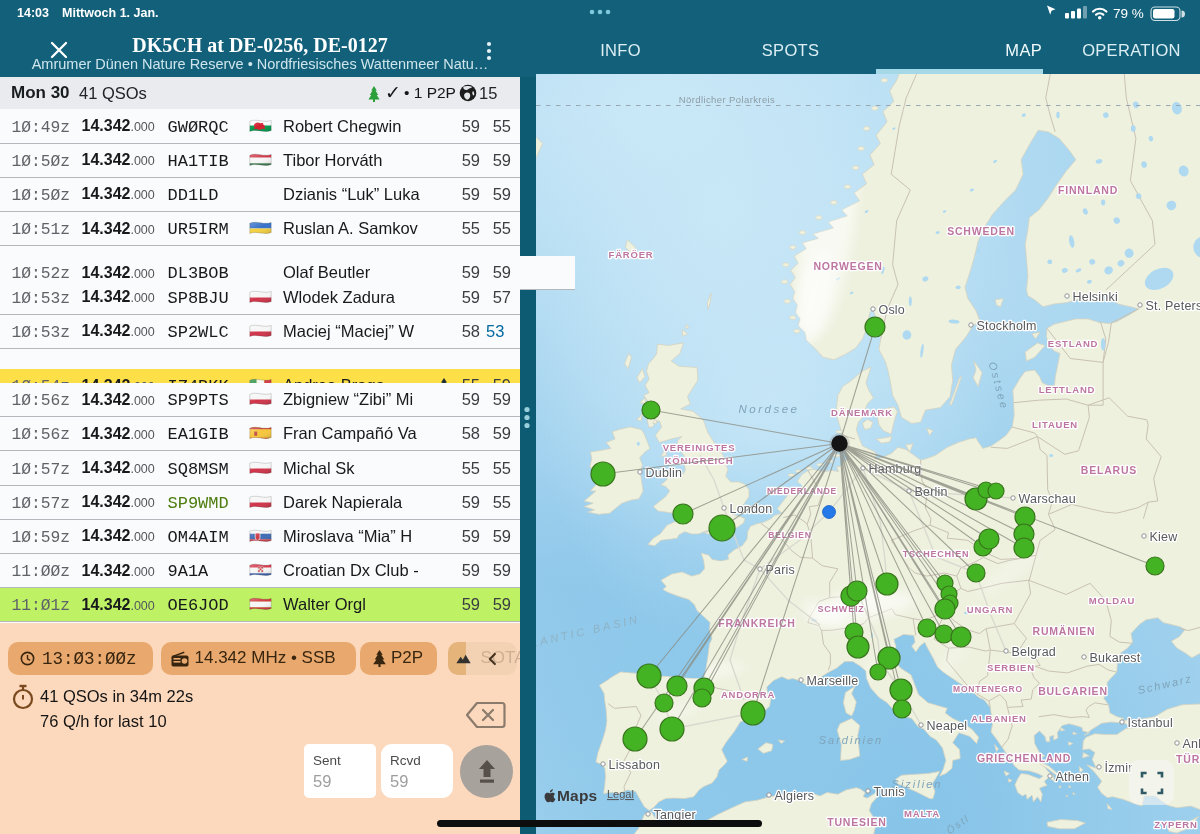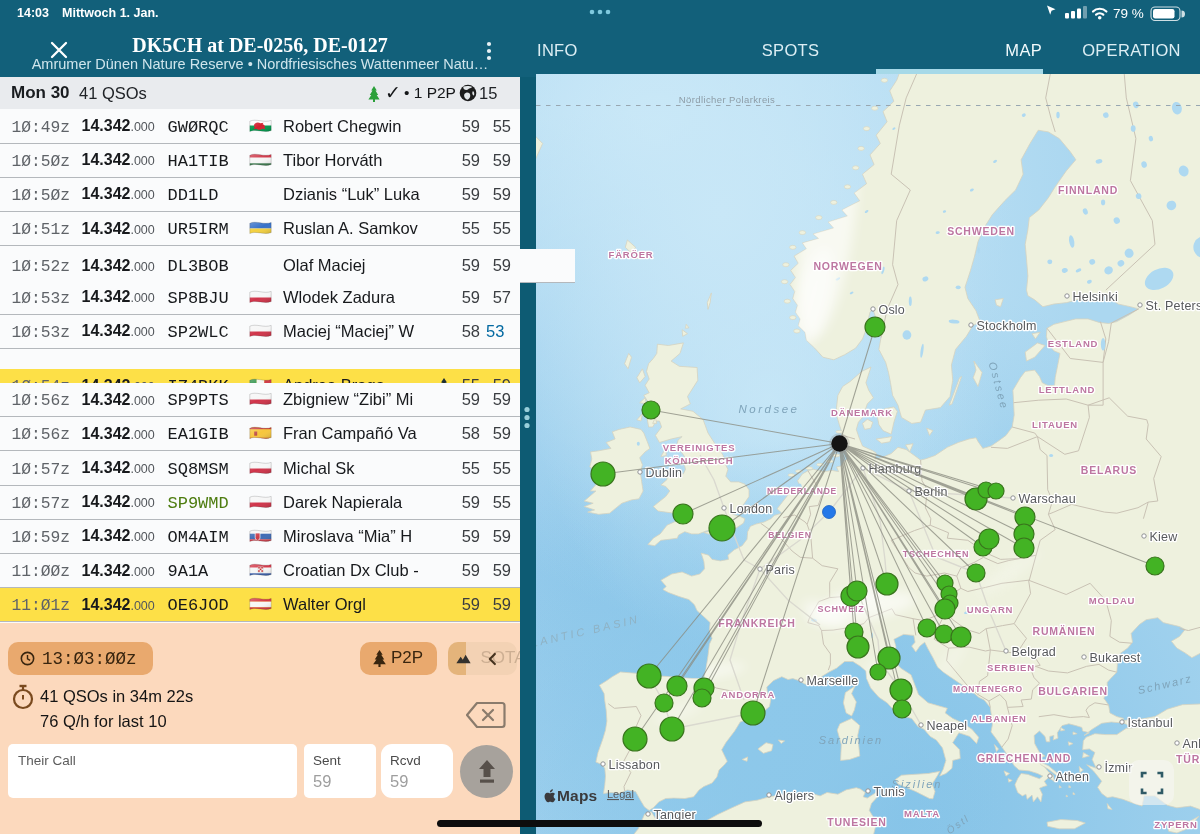--- a/index.html
+++ b/index.html
@@ -43,21 +43,21 @@
 <div class="abs" style="left:0;top:34px;width:520px;text-align:center;font:bold 20px 'Liberation Serif',serif;color:#fff">DK5CH at DE-0256, DE-0127</div>
 <div class="abs" style="left:30px;top:56px;width:460px;text-align:center;font:14.5px 'Liberation Sans';color:#cfe5ec;white-space:nowrap;overflow:hidden">Amrumer Dünen Nature Reserve • Nordfriesisches Wattenmeer Natu…</div>
 <svg width="6" height="20" viewBox="0 0 6 20" style="position:absolute;left:486px;top:41px">
     <g fill="#e8f1f5">
       <circle cx="3" cy="3" r="2.1"></circle>
       <circle cx="3" cy="10" r="2.1"></circle>
       <circle cx="3" cy="17" r="2.1"></circle>
     </g>
   </svg>
 
-<div class="abs" style="left:537px;top:41px;width:167px;font:16.5px 'Liberation Sans';color:#dceef4;letter-spacing:0.3px">INFO</div>
+<div class="abs" style="left:537px;top:41px;width:167px;text-align:center;font:16.5px 'Liberation Sans';color:#dceef4;letter-spacing:0.3px">INFO</div>
 <div class="abs" style="left:707px;top:41px;width:167px;text-align:center;font:16.5px 'Liberation Sans';color:#dceef4;letter-spacing:0.3px">SPOTS</div>
 <div class="abs" style="left:875px;top:41px;width:167px;text-align:right;font:16.5px 'Liberation Sans';color:#f2fafc;letter-spacing:0.3px">MAP</div>
 <div class="abs" style="left:1048px;top:41px;width:167px;text-align:center;font:16.5px 'Liberation Sans';color:#dceef4;letter-spacing:0.3px">OPERATION</div>
 <div class="abs" style="left:875.5px;top:68.5px;width:167px;height:5.5px;background:#a6d9e8"></div>
 
 <div class="abs" style="left:536px;top:74px;width:664px;height:760px;overflow:hidden">
 <svg xmlns="http://www.w3.org/2000/svg" width="664" height="760" viewBox="0 0 664 760" style="position:absolute;left:0;top:0">
 <defs>
 <radialGradient id="oc1" cx="0.18" cy="0.08" r="0.55">
           <stop offset="0" stop-color="#cdeaf8"></stop>
@@ -513,26 +513,26 @@
         <rect y="8.5" width="23" height="8.5" fill="#f3d03f"></rect>
       </g>
       <path d="M0.8,3.2 C7,0.2 15,5.2 22.2,2.4 L22.2,12.6 C15,15.4 7,10.4 0.8,13.6 Z" fill="url(#shukr)"></path>
       <path d="M0.8,3.2 C7,0.2 15,5.2 22.2,2.4 L22.2,12.6 C15,15.4 7,10.4 0.8,13.6 Z" fill="none" stroke="rgba(0,0,0,0.22)" stroke-width="0.7"></path>
     </svg>
 <span style="position:absolute;left:283px;top:7px;width:141px;font:16.5px 'Liberation Sans';color:#17191c;white-space:nowrap;overflow:hidden">Ruslan A. Samkov</span>
 
 <span style="position:absolute;left:455px;top:7px;width:25px;text-align:right;font:16.5px 'Liberation Sans';color:#3a3d41">55</span>
 <span style="position:absolute;left:486px;top:7px;width:25px;text-align:right;font:16.5px 'Liberation Sans';color:#3a3d41">55</span>
 </div>
-<div style="position:absolute;left:0;top:249px;width:575px;height:34.2px;background:#fafbfc;border-bottom:1px solid #b4b8bc;box-sizing:border-box">
+<div style="position:absolute;left:0;top:256px;width:575px;height:34.2px;background:#fafbfc;border-bottom:1px solid #b4b8bc;box-sizing:border-box">
 <span style="position:absolute;left:11.5px;top:8px;font:16.3px 'Liberation Mono',monospace;color:#5f6368">1Ø:52z</span>
 <span style="position:absolute;left:81.5px;top:7.5px;font:bold 16px 'Liberation Sans';color:#17191c">14.342<span style="font:12.5px 'Liberation Sans';color:#53575c">.000</span></span>
 <span style="position:absolute;left:167.5px;top:8px;font:17px 'Liberation Mono',monospace;color:#17191c">DL3BOB</span>
 
-<span style="position:absolute;left:283px;top:7px;width:141px;font:16.5px 'Liberation Sans';color:#17191c;white-space:nowrap;overflow:hidden">Olaf Maciej</span>
+<span style="position:absolute;left:283px;top:7px;width:141px;font:16.5px 'Liberation Sans';color:#17191c;white-space:nowrap;overflow:hidden">Olaf Beutler</span>
 
 <span style="position:absolute;left:455px;top:7px;width:25px;text-align:right;font:16.5px 'Liberation Sans';color:#3a3d41">59</span>
 <span style="position:absolute;left:486px;top:7px;width:25px;text-align:right;font:16.5px 'Liberation Sans';color:#3a3d41">59</span>
 </div>
 <div style="position:absolute;left:0;top:280.5px;width:519.5px;height:34.2px;background:#fafbfc;border-bottom:1px solid #b4b8bc;box-sizing:border-box">
 <span style="position:absolute;left:11.5px;top:8px;font:16.3px 'Liberation Mono',monospace;color:#5f6368">1Ø:53z</span>
 <span style="position:absolute;left:81.5px;top:7.5px;font:bold 16px 'Liberation Sans';color:#17191c">14.342<span style="font:12.5px 'Liberation Sans';color:#53575c">.000</span></span>
 <span style="position:absolute;left:167.5px;top:8px;font:17px 'Liberation Mono',monospace;color:#17191c">SP8BJU</span>
 <svg width="23" height="17" viewBox="0 0 23 17" style="position:absolute;left:249px;top:8px">
       <defs>
@@ -782,21 +782,21 @@
         </g>
       </g>
       <path d="M0.8,3.2 C7,0.2 15,5.2 22.2,2.4 L22.2,12.6 C15,15.4 7,10.4 0.8,13.6 Z" fill="url(#shhrv)"></path>
       <path d="M0.8,3.2 C7,0.2 15,5.2 22.2,2.4 L22.2,12.6 C15,15.4 7,10.4 0.8,13.6 Z" fill="none" stroke="rgba(0,0,0,0.22)" stroke-width="0.7"></path>
     </svg>
 <span style="position:absolute;left:283px;top:7px;width:141px;font:16.5px 'Liberation Sans';color:#17191c;white-space:nowrap;overflow:hidden">Croatian Dx Club -</span>
 
 <span style="position:absolute;left:455px;top:7px;width:25px;text-align:right;font:16.5px 'Liberation Sans';color:#3a3d41">59</span>
 <span style="position:absolute;left:486px;top:7px;width:25px;text-align:right;font:16.5px 'Liberation Sans';color:#3a3d41">59</span>
 </div>
-<div style="position:absolute;left:0;top:588.3px;width:519.5px;height:34.2px;background:#fde047;border-bottom:1px solid #b4b8bc;box-sizing:border-box">
+<div style="position:absolute;left:0;top:588.3px;width:519.5px;height:34.2px;background:#bef264;border-bottom:1px solid #b4b8bc;box-sizing:border-box">
 <span style="position:absolute;left:11.5px;top:8px;font:16.3px 'Liberation Mono',monospace;color:#5f6368">11:Ø1z</span>
 <span style="position:absolute;left:81.5px;top:7.5px;font:bold 16px 'Liberation Sans';color:#17191c">14.342<span style="font:12.5px 'Liberation Sans';color:#53575c">.000</span></span>
 <span style="position:absolute;left:167.5px;top:8px;font:17px 'Liberation Mono',monospace;color:#17191c">OE6JOD</span>
 <svg width="23" height="17" viewBox="0 0 23 17" style="position:absolute;left:249px;top:8px">
       <defs>
         <linearGradient id="shaut" x1="0" y1="0" x2="1" y2="1">
           <stop offset="0" stop-color="#fff" stop-opacity="0.25"></stop>
           <stop offset="0.5" stop-color="#fff" stop-opacity="0"></stop>
           <stop offset="1" stop-color="#000" stop-opacity="0.18"></stop>
         </linearGradient>
@@ -818,42 +818,49 @@
 <span style="position:absolute;left:486px;top:7px;width:25px;text-align:right;font:16.5px 'Liberation Sans';color:#3a3d41">59</span>
 </div>
 
 <div class="abs" style="left:0;top:622.7px;width:519.5px;height:211.3px;background:#fcd9bd;overflow:hidden">
 <div class="abs" style="left:8px;top:19.3px;width:145px;height:33.5px;border-radius:10px;background:#e9a96e">
       <svg width="15" height="15" viewBox="0 0 19 19" style="position:absolute;left:12px;top:9px">
         <circle cx="9.5" cy="9.5" r="7.8" fill="none" stroke="#38250f" stroke-width="2"></circle>
         <path d="M9.5,5 V9.8 L12.8,11.8" stroke="#38250f" stroke-width="1.8" fill="none"></path>
       </svg>
       <span class="abs" style="left:34px;top:7px;font:17.5px 'Liberation Mono',monospace;color:#38250f">13:Ø3:ØØz</span>
+    </div>
+<div class="abs" style="left:160.5px;top:19.3px;width:195px;height:33.5px;border-radius:10px;background:#e9a96e">
+      <svg width="20" height="18" viewBox="0 0 20 18" style="position:absolute;left:9px;top:8px">
+        <path d="M2,6 L14,1.5 L14.5,3 L6,6" fill="#38250f"></path>
+        <rect x="1.5" y="5.5" width="17" height="11" rx="1.8" fill="#38250f"></rect>
+        <circle cx="14.5" cy="11" r="2.8" fill="#e9a96e"></circle>
+        <rect x="3.5" y="8" width="7" height="1.6" fill="#e9a96e"></rect>
+        <rect x="3.5" y="11" width="7" height="1.6" fill="#e9a96e"></rect>
+      </svg>
+      <span class="abs" style="left:34px;top:6px;font:17px 'Liberation Sans';color:#38250f">14.342 MHz • SSB</span>
     </div>
 <div class="abs" style="left:360px;top:19.3px;width:77px;height:33.5px;border-radius:10px;background:#e9a96e">
       <svg width="15" height="17" viewBox="0 0 14 16" style="position:absolute;left:12px;top:8px">
         <path d="M7,0 L10,4.5 H8.6 L11.5,9 H9.8 L13,13.5 H8 V16 H6 V13.5 H1 L4.2,9 H2.5 L5.4,4.5 H4 Z" fill="#38250f"></path>
       </svg>
       <span class="abs" style="left:31px;top:6px;font:17px 'Liberation Sans';color:#38250f">P2P</span>
     </div>
 <div class="abs" style="left:447.5px;top:19.3px;width:69px;height:33.5px;border-radius:10px;background:#f3d2b4">
       <div class="abs" style="left:0;top:0;width:18px;height:33.5px;border-radius:10px 0 0 10px;background:#e4b47b"></div>
       <svg width="15" height="10" viewBox="0 0 20 14" style="position:absolute;left:8px;top:12px">
         <path d="M0,13 L6,4 L9,8 L13,1 L20,13 Z" fill="#33312e"></path>
       </svg>
       <span class="abs" style="left:33px;top:6px;font:17px 'Liberation Sans';color:#cdAf93">SOTA</span>
       <svg width="10" height="14" viewBox="0 0 14 18" class="abs" style="left:39px;top:10px">
         <path d="M11,2 L4,9 L11,16" stroke="#46331f" stroke-width="3" fill="none" stroke-linejoin="round" stroke-linecap="round"></path>
       </svg>
     </div>
 <span class="abs" style="left:40px;top:64.3px;font:16.5px 'Liberation Sans';color:#141414">41 QSOs in 34m 22s</span>
 <span class="abs" style="left:40px;top:89.3px;font:16.5px 'Liberation Sans';color:#141414">76 Q/h for last 10</span>
-<div class="abs" style="left:8px;top:121.3px;width:289px;height:54px;background:#fff;border-radius:5px">
-      <span class="abs" style="left:10px;top:9px;font:13.5px 'Liberation Sans';color:#5c5c5c">Their Call</span>
-    </div>
 <div class="abs" style="left:304px;top:121.3px;width:72px;height:54px;background:#fff;border-radius:5px">
       <span class="abs" style="left:9px;top:9px;font:13.5px 'Liberation Sans';color:#4a4a4a">Sent</span>
       <span class="abs" style="left:9px;top:28px;font:16.5px 'Liberation Sans';color:#9e9e9e">59</span>
     </div>
 <div class="abs" style="left:381px;top:121.3px;width:72px;height:54px;background:#fff;border-radius:11px">
       <span class="abs" style="left:9px;top:9px;font:13.5px 'Liberation Sans';color:#4a4a4a">Rcvd</span>
       <span class="abs" style="left:9px;top:28px;font:16.5px 'Liberation Sans';color:#9e9e9e">59</span>
     </div>
 </div>
 <svg width="24" height="26" viewBox="0 0 24 26" style="position:absolute;left:11px;top:684px">

